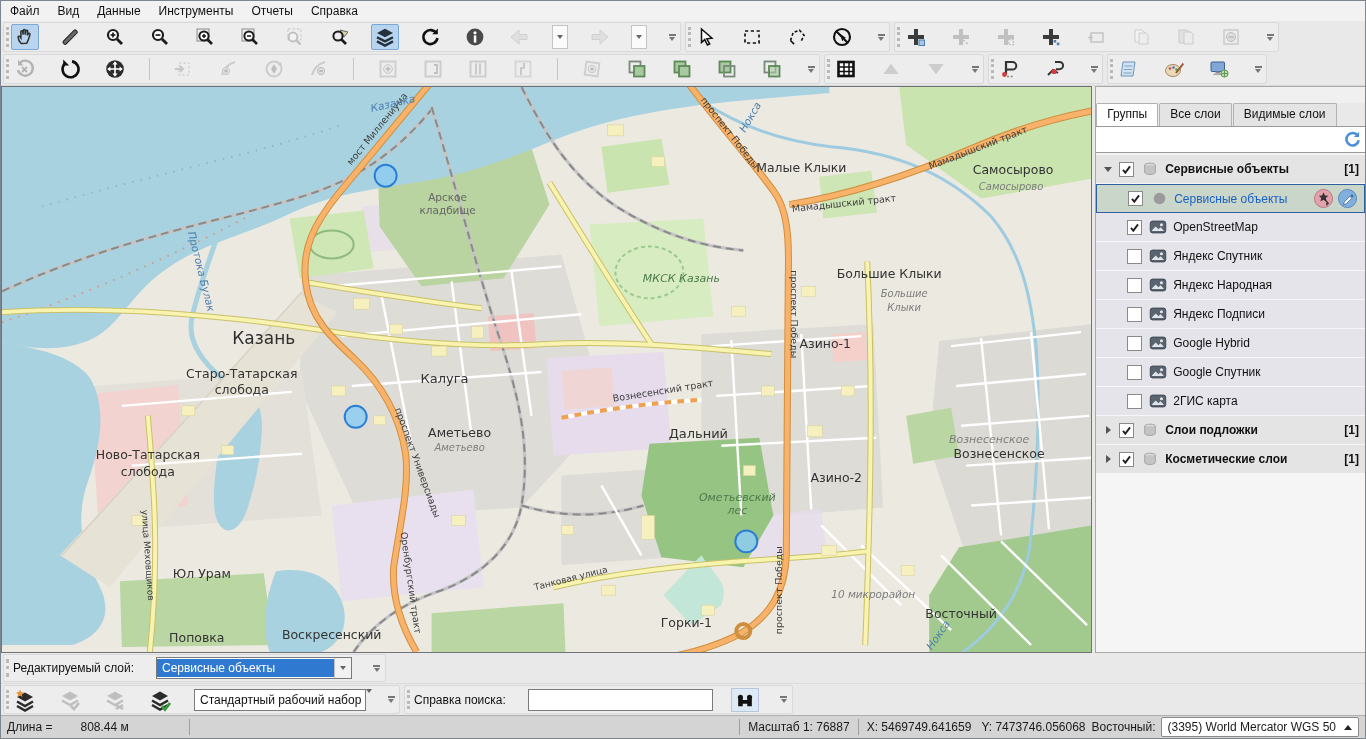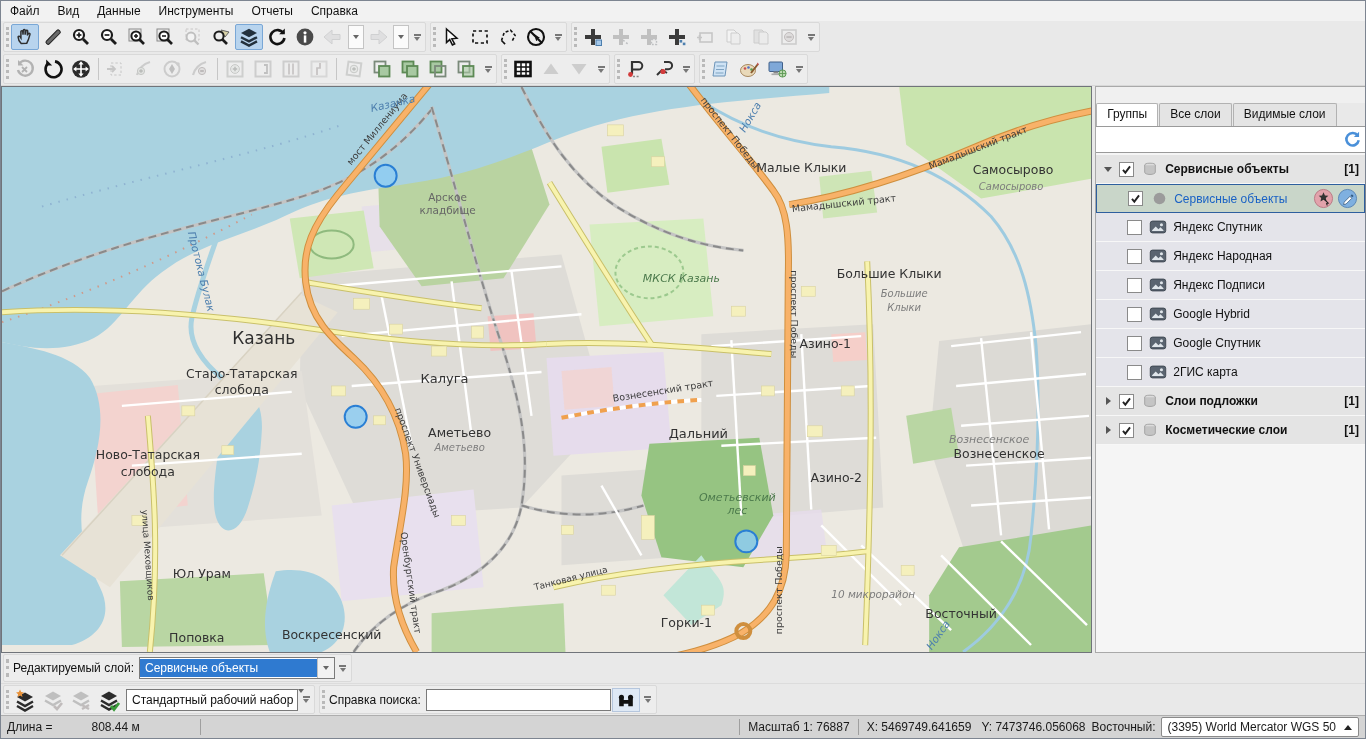--- a/index.html
+++ b/index.html
@@ -5,21 +5,21 @@
   html,body{margin:0;padding:0;background:#555;}
   *{box-sizing:border-box;}
   .window{width:1366px;height:739px;background:#e9e9e9;font-family:"Liberation Sans",sans-serif;font-size:12px;color:#111;position:relative;border:1px solid #7d8591;display:flex;flex-direction:column;overflow:hidden;}
   
   .menubar{height:20px;background:#f2f2f2;display:flex;align-items:center;flex:0 0 auto;}
   .menu-item{padding:2px 9px;cursor:default;}
   
   .tbrow{display:flex;align-items:center;flex:0 0 auto;padding:1px 2px;background:#e9e9e9;}
   .tbrow1{height:32px;}
   .tbrow2{height:33px;border-bottom:1px solid #d8d8d8;}
-  .grp{display:flex;align-items:center;background:#ededed;border:1px solid #d9d9d9;border-radius:2px;height:30px;padding:0 2px 0 7px;margin-right:4px;position:relative;}
+  .grp{display:flex;align-items:center;background:#ededed;border:1px solid #d9d9d9;border-radius:2px;height:30px;padding:0 2px 0 7px;margin-right:4px;position:relative;gap:17px;}
   .grp::before{content:"";position:absolute;left:2px;top:4px;bottom:4px;width:3px;border-left:3px dotted #b9b9b9;}
   .btn{width:28px;height:26px;display:flex;align-items:center;justify-content:center;border:1px solid transparent;border-radius:2px;}
   .btn.active{background:#b8d4ee;border-color:#79a7d6;}
   .btn.dis{opacity:.38;filter:grayscale(.9);}
   .sep{width:1px;height:22px;background:#c6c6c6;margin:0 3px;}
   .ovf{width:12px;height:26px;display:flex;flex-direction:column;align-items:center;justify-content:center;margin-left:2px;}
   .ovf i{display:block;width:7px;height:2px;background:#777;margin-bottom:1px;}
   .ovf b{display:block;width:0;height:0;border-left:3.5px solid transparent;border-right:3.5px solid transparent;border-top:4px solid #777;}
   .ddbtn{width:16px;height:24px;background:#fbfbfb;border:1px solid #c4c4c4;display:flex;align-items:center;justify-content:center;margin-left:1px;}
   .tri-d{width:0;height:0;border-left:3.5px solid transparent;border-right:3.5px solid transparent;border-top:4px solid #666;}
@@ -737,20 +737,37 @@
                 <circle cx="11" cy="11" r="9.5" fill="#7fb0e0" stroke="#5a86b4"></circle>
                 <path d="M7.5 14.8l6-6 2 2-6 6-2.6.6z" fill="#fff" stroke="#3a5a7a" stroke-width=".8"></path>
                 <path d="M14.2 8l1.4-1.4 1.8 1.8L16 9.8z" fill="#335a80"></path>
               </svg></span>
         </div>
 
 
         <div class="trow raster">
           <span class="indent1"></span>
             <span class="indent1"></span>
+          <span class="cb">
+              <svg width="11" height="11" viewBox="0 0 14 14">
+                <path d="M2.5 7.5l3 3.5L11.5 3" fill="none" stroke="#222" stroke-width="2.4"></path>
+              </svg>
+            </span>
+          <span class="tico">
+              <svg width="20" height="20" viewBox="0 0 22 22">
+                <rect x="2.5" y="4.5" width="17" height="13" rx="2.5" fill="#5a6470" stroke="#3c444e"></rect>
+                <path d="M4.5 14.5l4-4 3 3 2.2-2.2 3.3 3.2v1H4.5z" fill="#dfe5ea"></path>
+                <circle cx="14.8" cy="8.6" r="1.7" fill="#dfe5ea"></circle>
+              </svg>
+            </span>
+          <span class="lbl">OpenStreetMap</span>
+        </div>
+        <div class="trow raster">
+          <span class="indent1"></span>
+            <span class="indent1"></span>
           <span class="cb"></span>
           <span class="tico">
               <svg width="20" height="20" viewBox="0 0 22 22">
                 <rect x="2.5" y="4.5" width="17" height="13" rx="2.5" fill="#5a6470" stroke="#3c444e"></rect>
                 <path d="M4.5 14.5l4-4 3 3 2.2-2.2 3.3 3.2v1H4.5z" fill="#dfe5ea"></path>
                 <circle cx="14.8" cy="8.6" r="1.7" fill="#dfe5ea"></circle>
               </svg>
             </span>
           <span class="lbl">Яндекс Спутник</span>
         </div>
@@ -930,21 +947,21 @@
         </div>
       <div class="ovf">
           <i></i>
           <b></b>
         </div>
     </div>
   </div>
 
   <div class="statusbar">
     <span>Длина =</span>
-    <span style="margin-left:39px;">808.44 м</span>
+    <span style="margin-left:28px;">808.44 м</span>
     <span class="st-sep" style="margin-left:60px;"></span>
     <span style="flex:1;"></span>
     <span class="st-sep"></span>
     <span>Масштаб 1: 76887</span>
     <span class="st-sep"></span>
     <span>X: 5469749.641659</span>
     <span style="width:10px;"></span>
     <span>Y: 7473746.056068</span>
     <span style="width:6px;"></span>
     <span>Восточный:</span>

